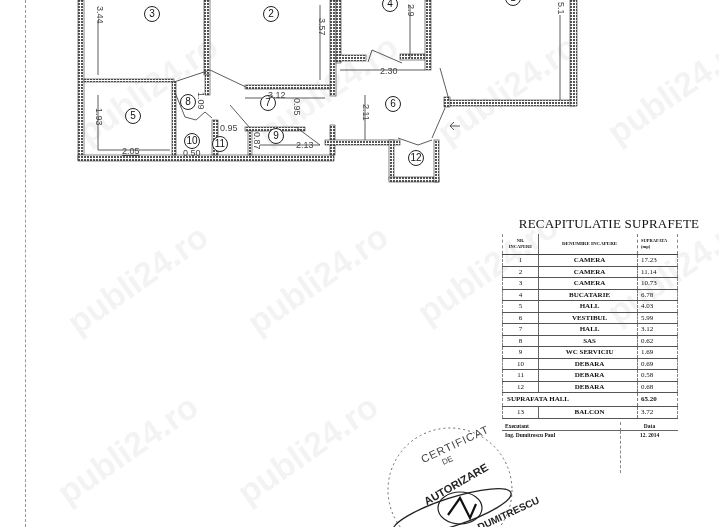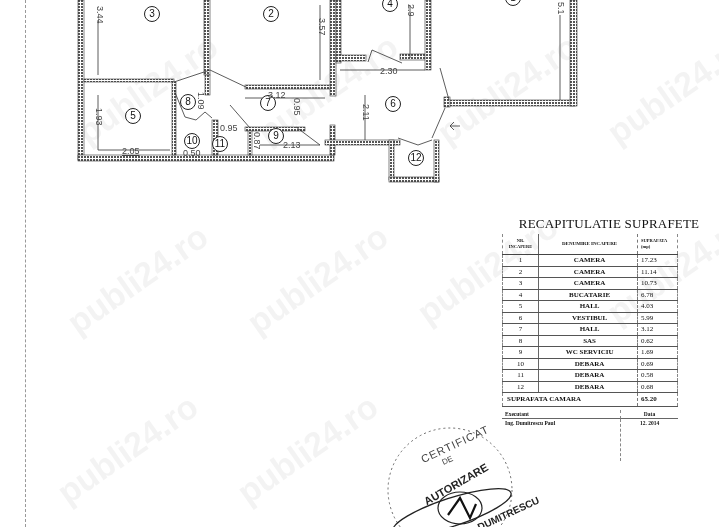--- a/index.html
+++ b/index.html
@@ -168,21 +168,21 @@
 <div class="dim v" style="left:416px;top:4px;">2.9</div>
 <div class="dim v" style="left:566px;top:2px;">5.1</div>
 <div class="dim" style="left:268px;top:90px;">3.12</div>
 <div class="dim v" style="left:302px;top:98px;">0.95</div>
 <div class="dim v" style="left:206px;top:92px;">1.09</div>
 <div class="dim v" style="left:104px;top:108px;">1.93</div>
 <div class="dim" style="left:122px;top:146px;text-decoration:underline;">2.05</div>
 <div class="dim" style="left:380px;top:66px;">2.30</div>
 <div class="dim v" style="left:371px;top:104px;">2.11</div>
 <div class="dim" style="left:220px;top:123px;">0.95</div>
-<div class="dim" style="left:283px;top:140px;">2.13</div>
+<div class="dim" style="left:296px;top:140px;">2.13</div>
 <div class="dim v" style="left:262px;top:132px;">0.87</div>
 <div class="dim" style="left:183px;top:148px;">0.50</div>
 
 <div class="summary">
   <div class="summary-title">RECAPITULATIE SUPRAFETE</div>
   <table class="area">
     <tbody>
         <tr>
       <th class="c1">NR. INCAPERE</th>
       <th class="c2">DENUMIRE INCAPERE</th>
@@ -242,22 +242,27 @@
           <td class="c1">11</td>
           <td class="c2">DEBARA</td>
           <td class="c3">0.58</td>
         </tr>
     <tr>
           <td class="c1">12</td>
           <td class="c2">DEBARA</td>
           <td class="c3">0.68</td>
         </tr>
     <tr class="total">
-      <td class="span" colspan="2">SUPRAFATA CAMARA</td>
+      <td class="span" colspan="2">SUPRAFATA HALL</td>
       <td class="c3">65.20</td>
+    </tr>
+    <tr>
+      <td class="c1">13</td>
+      <td class="c2">BALCON</td>
+      <td class="c3">3.72</td>
     </tr>
   </tbody>
     </table>
   <div class="exec">
     <div class="h">Executant</div>
     <div class="h r">Data</div>
     <div class="body">Ing. Dumitrescu Paul</div>
     <div class="body r">12. 2014</div>
   </div>
 </div>

